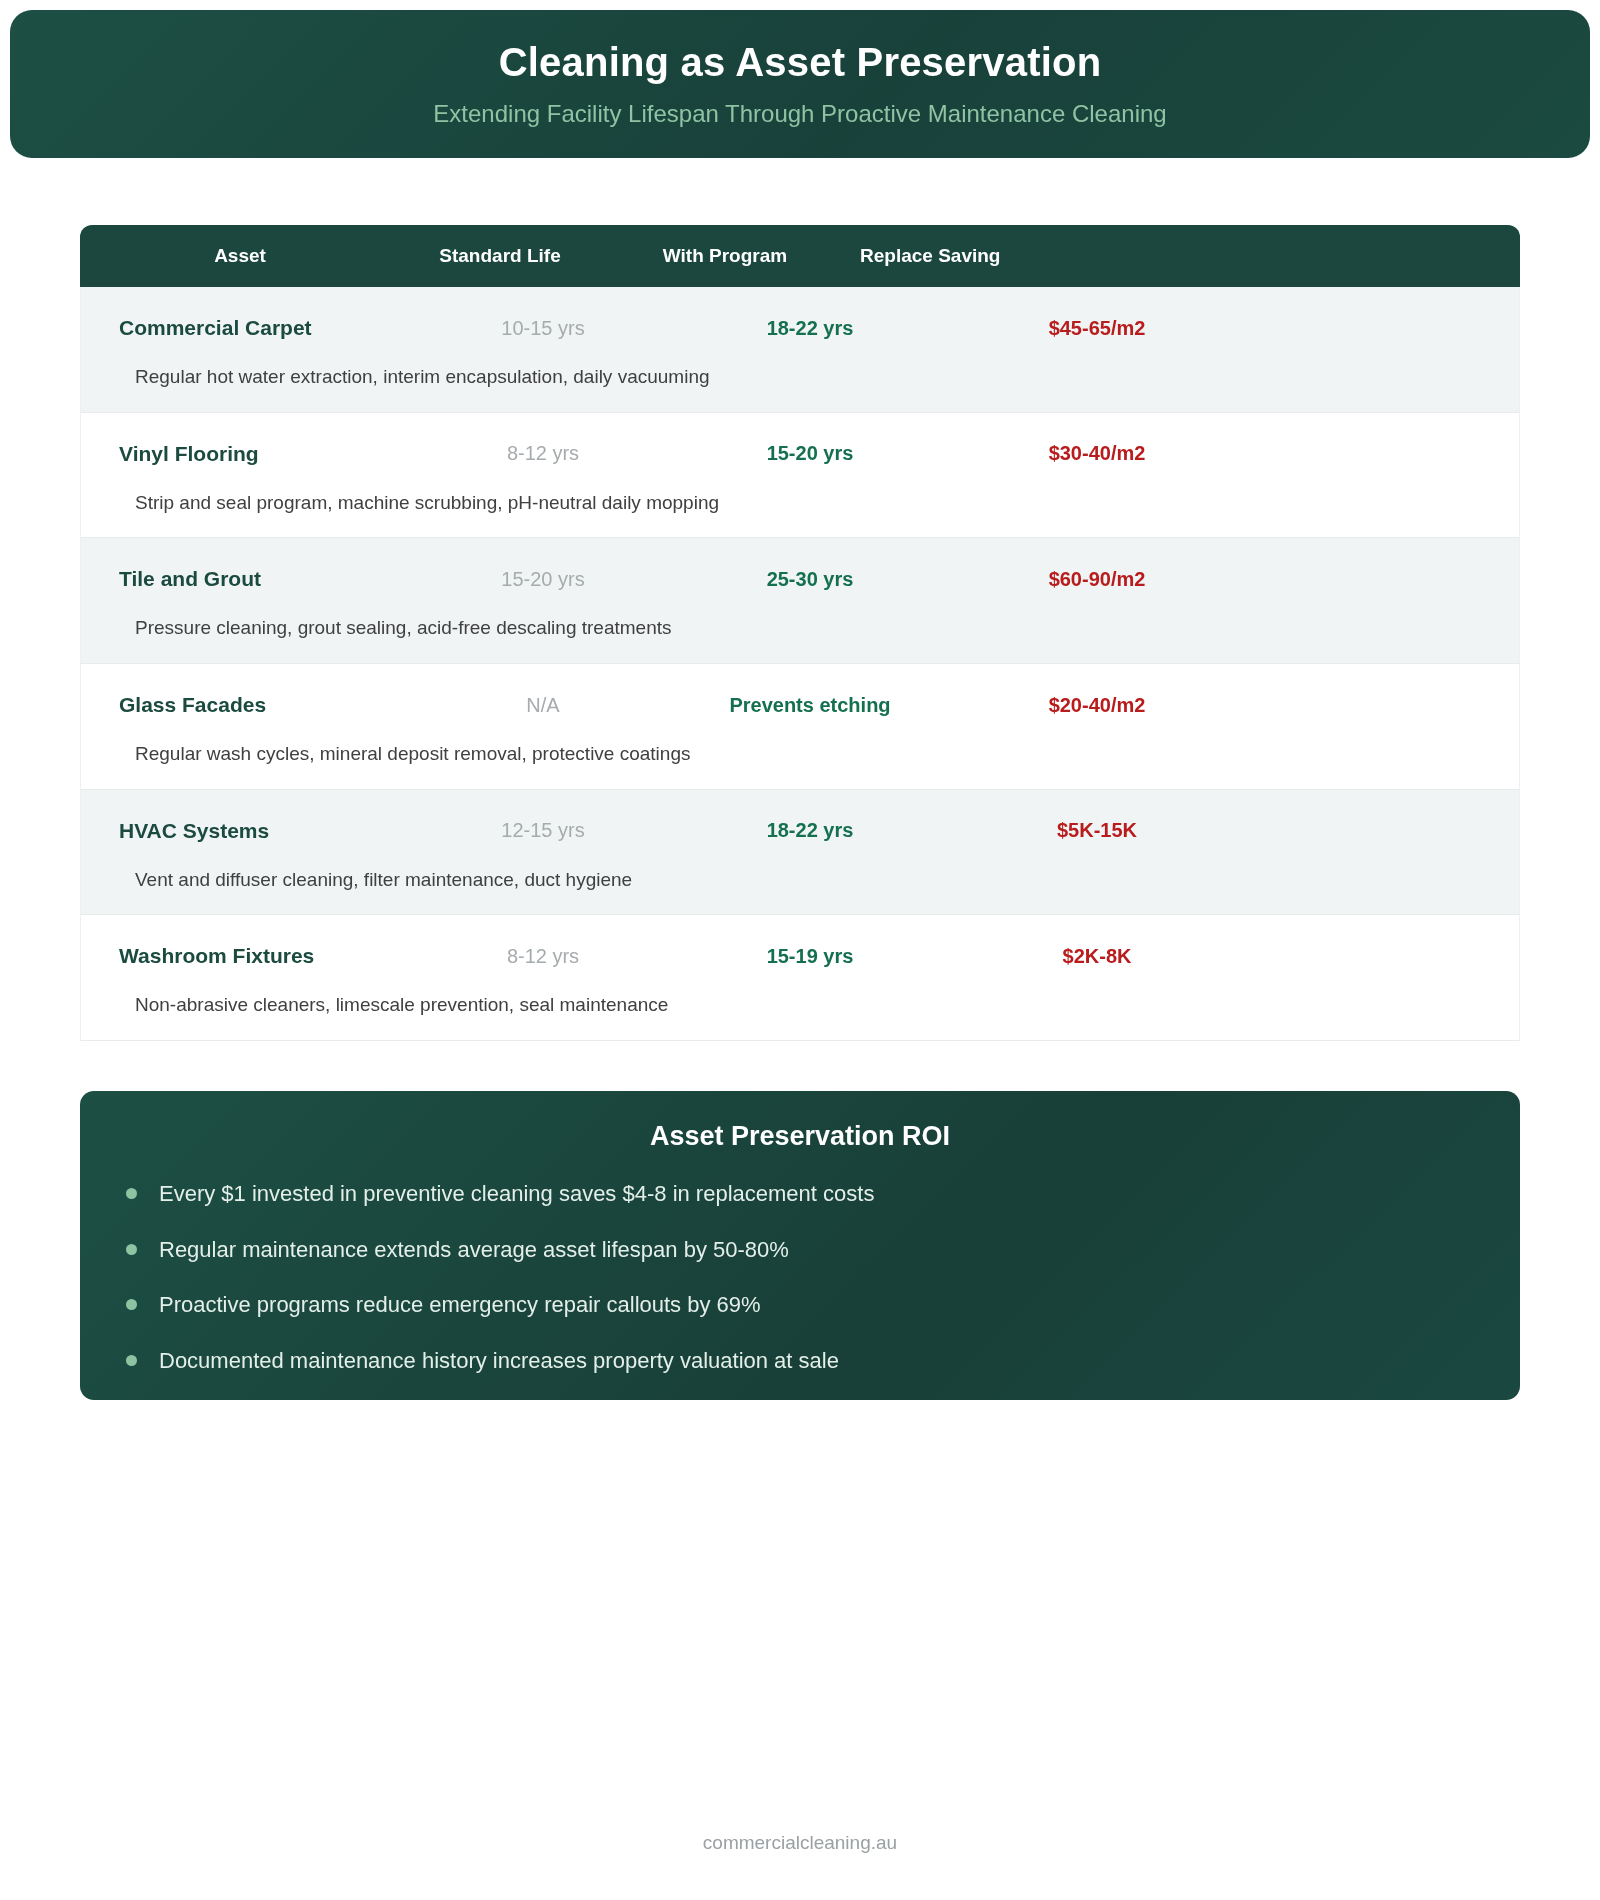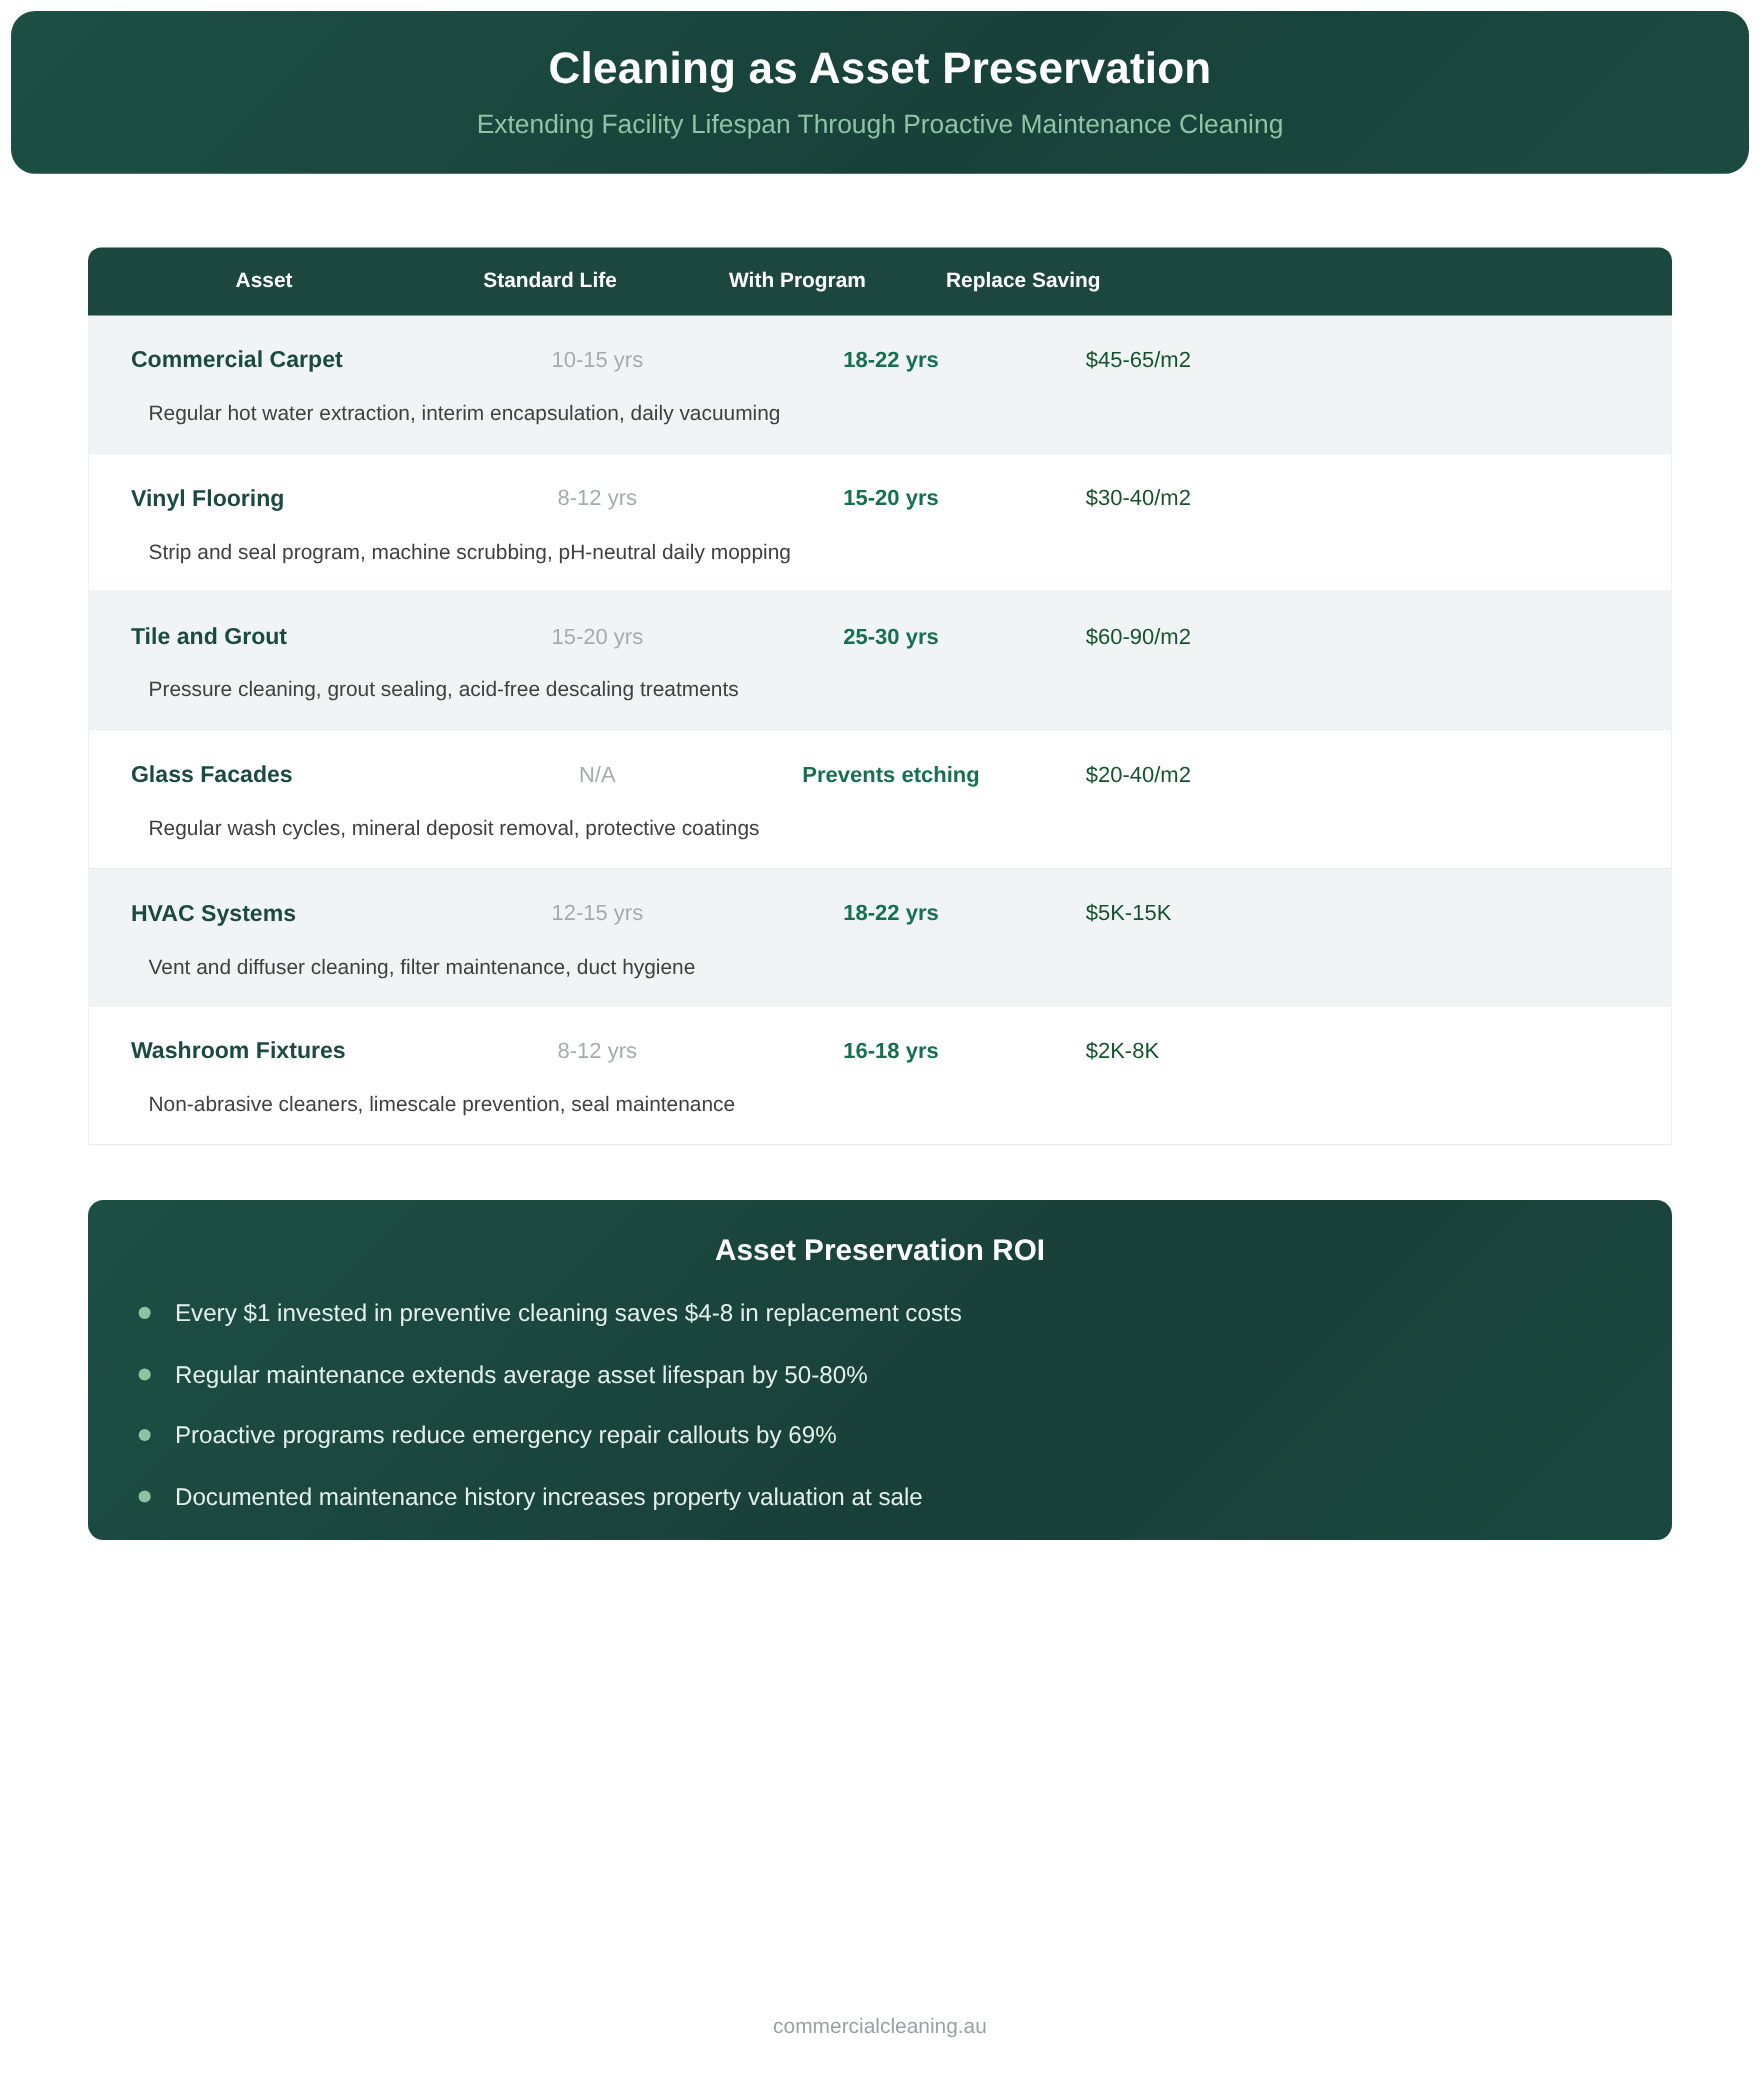--- a/index.html
+++ b/index.html
@@ -110,25 +110,25 @@
   }
   .cell-program {
     width: 250px;
     text-align: center;
     color: #15704f;
     font-size: 20px;
     font-weight: bold;
   }
   .cell-saving {
     width: 230px;
-    text-align: left;
+    text-align: center;
     padding-left: 10px;
-    color: #14532d;
+    color: #b91c1c;
     font-size: 20px;
-    font-weight: normal;
+    font-weight: bold;
   }
 
   .row-note {
     margin-top: 20px;
     padding-left: 38px;
     color: #404040;
     font-size: 19px;
     line-height: 1.3;
     margin-left: 16px;
   }
@@ -252,21 +252,21 @@
           <div class="cell-program">18-22 yrs</div>
           <div class="cell-saving">$5K-15K</div>
         </div>
         <div class="row-note">Vent and diffuser cleaning, filter maintenance, duct hygiene</div>
       </div>
 
       <div class="row">
         <div class="row-main">
           <div class="cell-asset">Washroom Fixtures</div>
           <div class="cell-standard">8-12 yrs</div>
-          <div class="cell-program">16-18 yrs</div>
+          <div class="cell-program">15-19 yrs</div>
           <div class="cell-saving">$2K-8K</div>
         </div>
         <div class="row-note">Non-abrasive cleaners, limescale prevention, seal maintenance</div>
       </div>
 
     </div>
   </div>
 
   <div class="roi">
     <div class="roi-title">Asset Preservation ROI</div>

